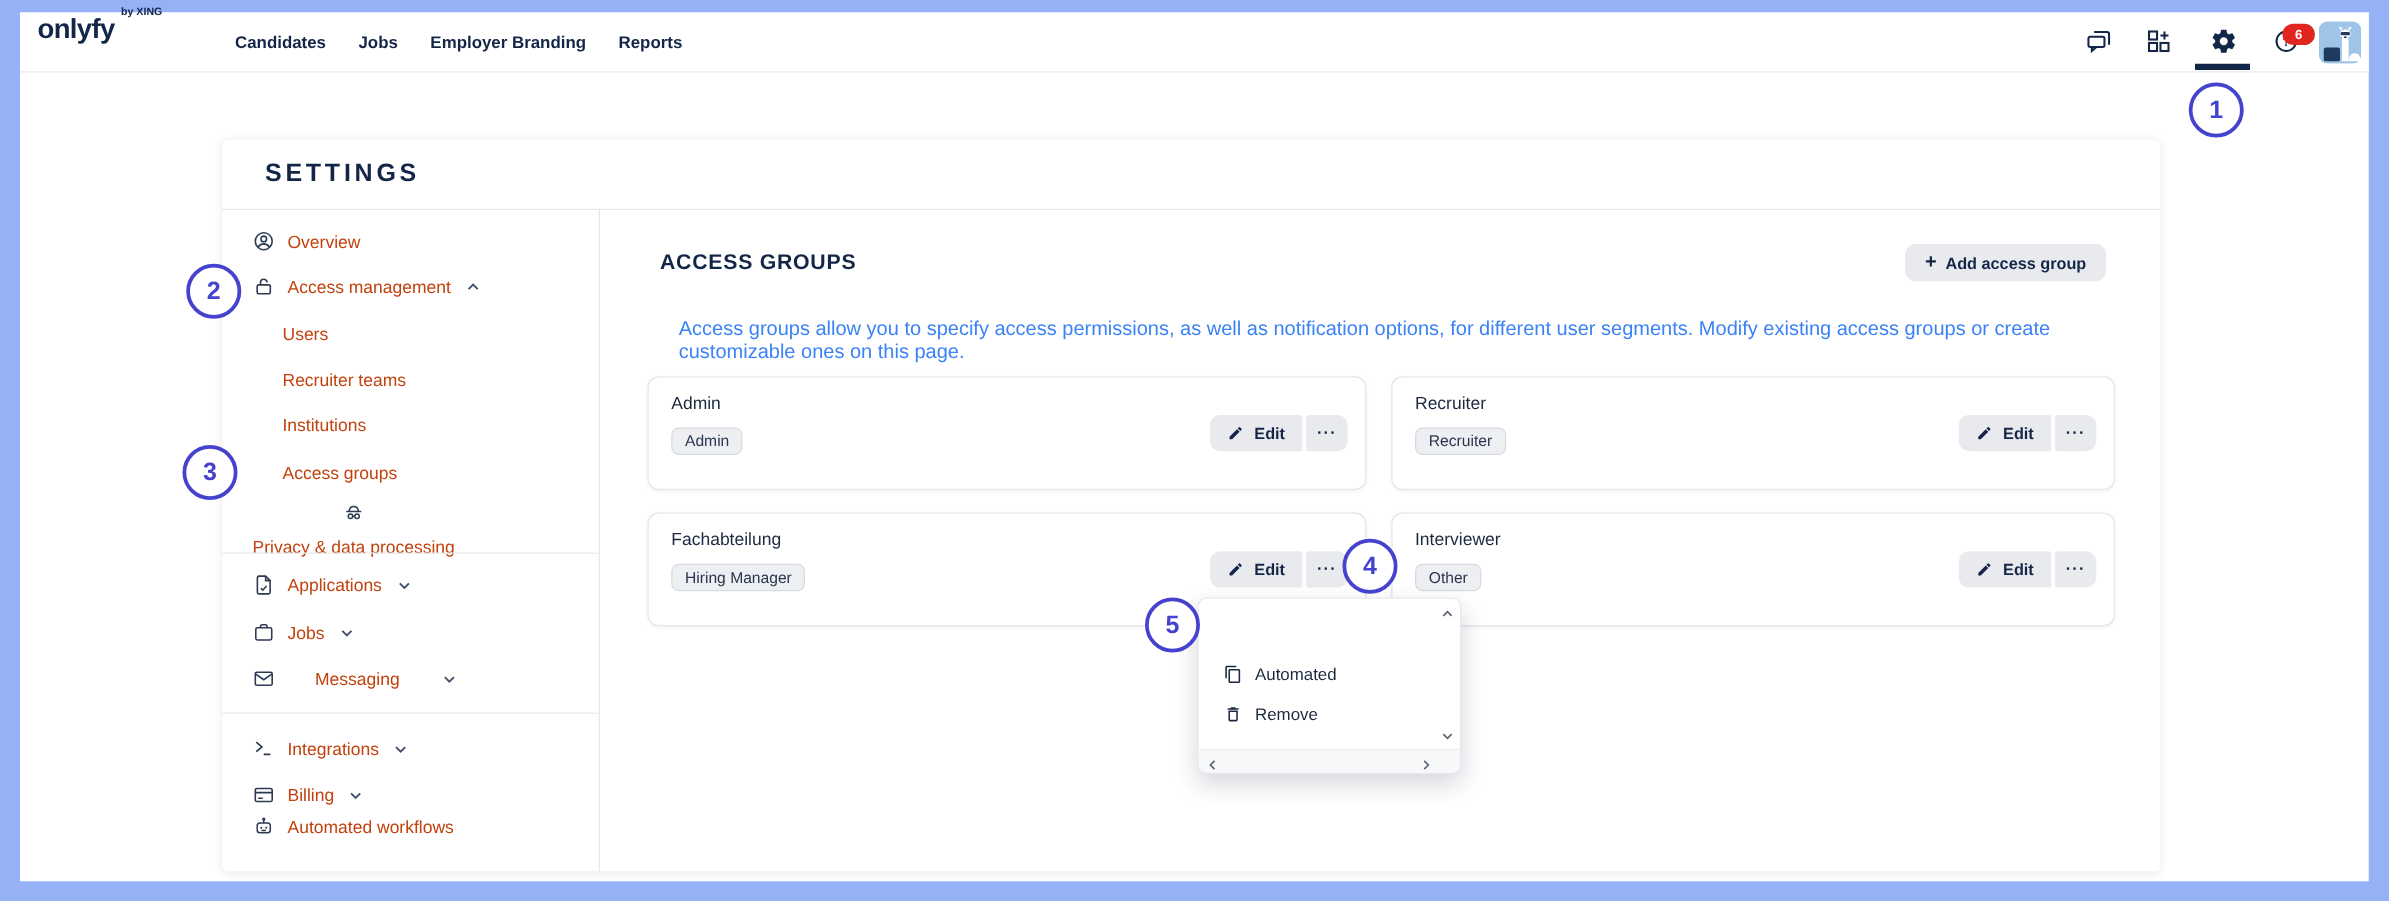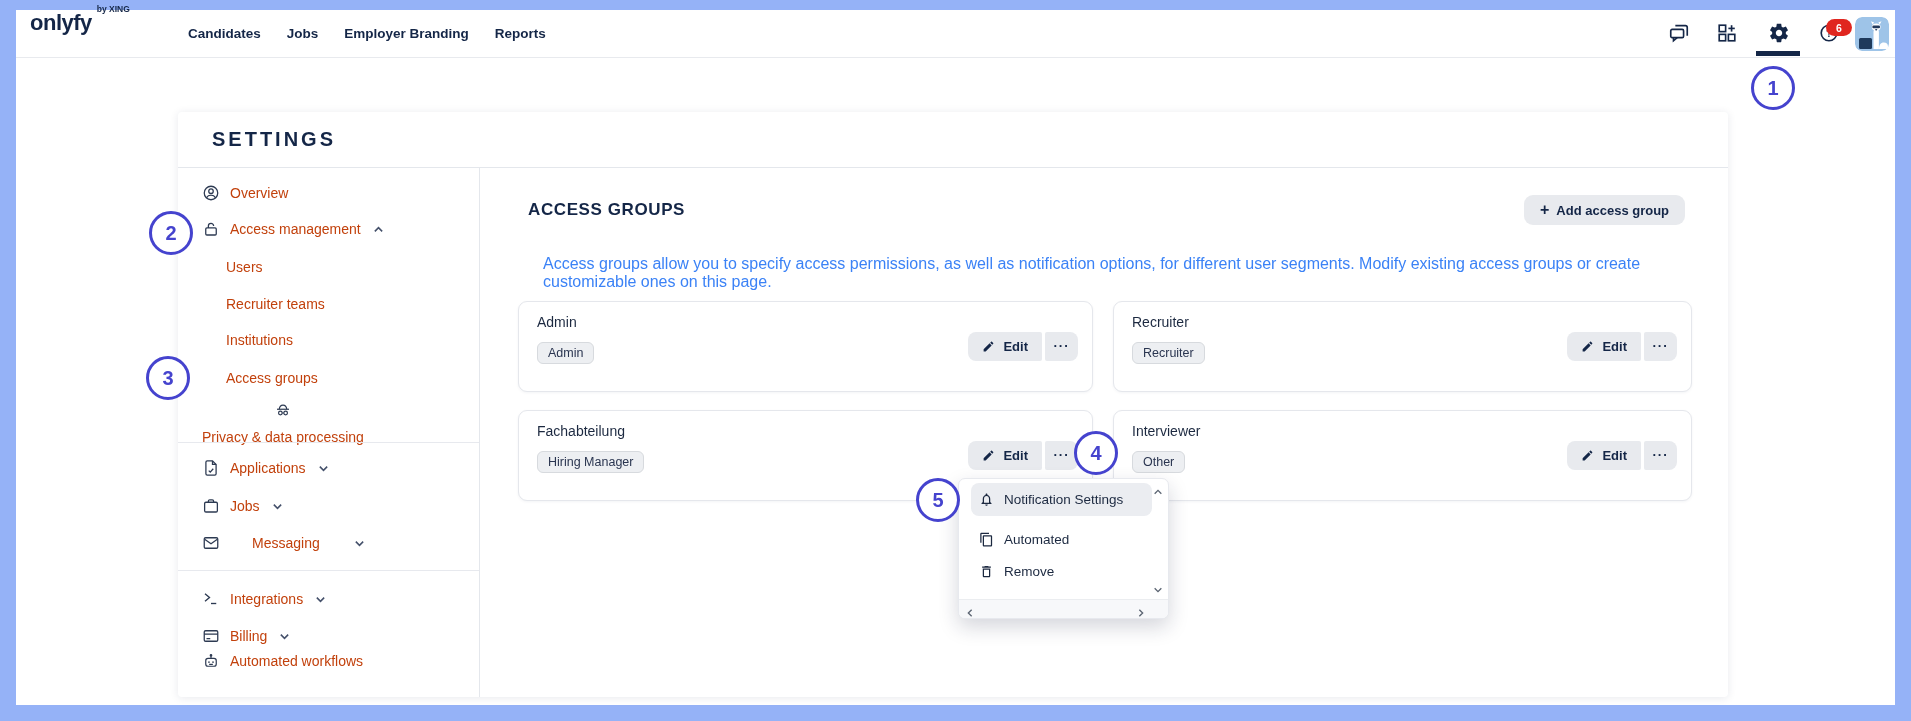--- a/index.html
+++ b/index.html
@@ -296,26 +296,20 @@
                 <path d="M3 17.25V21h3.75L17.81 9.94l-3.75-3.75L3 17.25zM20.71 7.04c.39-.39.39-1.02 0-1.41l-2.34-2.34c-.39-.39-1.02-.39-1.41 0l-1.83 1.83 3.75 3.75 1.83-1.83z"></path>
               </svg>
             <span>Edit</span>
           </button>
           <button class="btn-more">···</button>
         </div>
       </div>
     </div>
 
     <div class="ctx-menu">
-      <div class="ctx-item hl" style="top:4px;height:33px;">
-        <svg width="15" height="15" viewBox="0 0 24 24" fill="#1c2940">
-            <path d="M12 22c1.1 0 2-.9 2-2h-4c0 1.1.9 2 2 2zm6-6v-5c0-3.07-1.63-5.64-4.5-6.32V4c0-.83-.67-1.5-1.5-1.5s-1.5.67-1.5 1.5v.68C7.64 5.36 6 7.92 6 11v5l-2 2v1h16v-1l-2-2zm-2 1H8v-6c0-2.48 1.51-4.5 4-4.5s4 2.02 4 4.5v6z"></path>
-          </svg>
-        <span>Notification Settings</span>
-      </div>
       <div class="ctx-item" style="top:45px;height:30px;">
         <svg width="15" height="15" viewBox="0 0 24 24" fill="#1c2940">
             <path d="M16 1H4c-1.1 0-2 .9-2 2v14h2V3h12V1zm3 4H8c-1.1 0-2 .9-2 2v14c0 1.1.9 2 2 2h11c1.1 0 2-.9 2-2V7c0-1.1-.9-2-2-2zm0 16H8V7h11v14z"></path>
           </svg>
         <span>Automated</span>
       </div>
       <div class="ctx-item" style="top:77px;height:30px;">
         <svg width="15" height="15" viewBox="0 0 24 24" fill="#1c2940">
             <path d="M6 19c0 1.1.9 2 2 2h8c1.1 0 2-.9 2-2V7H6v12zM8 9h8v10H8V9zm7.5-5l-1-1h-5l-1 1H5v2h14V4h-3.5z"></path>
           </svg>

